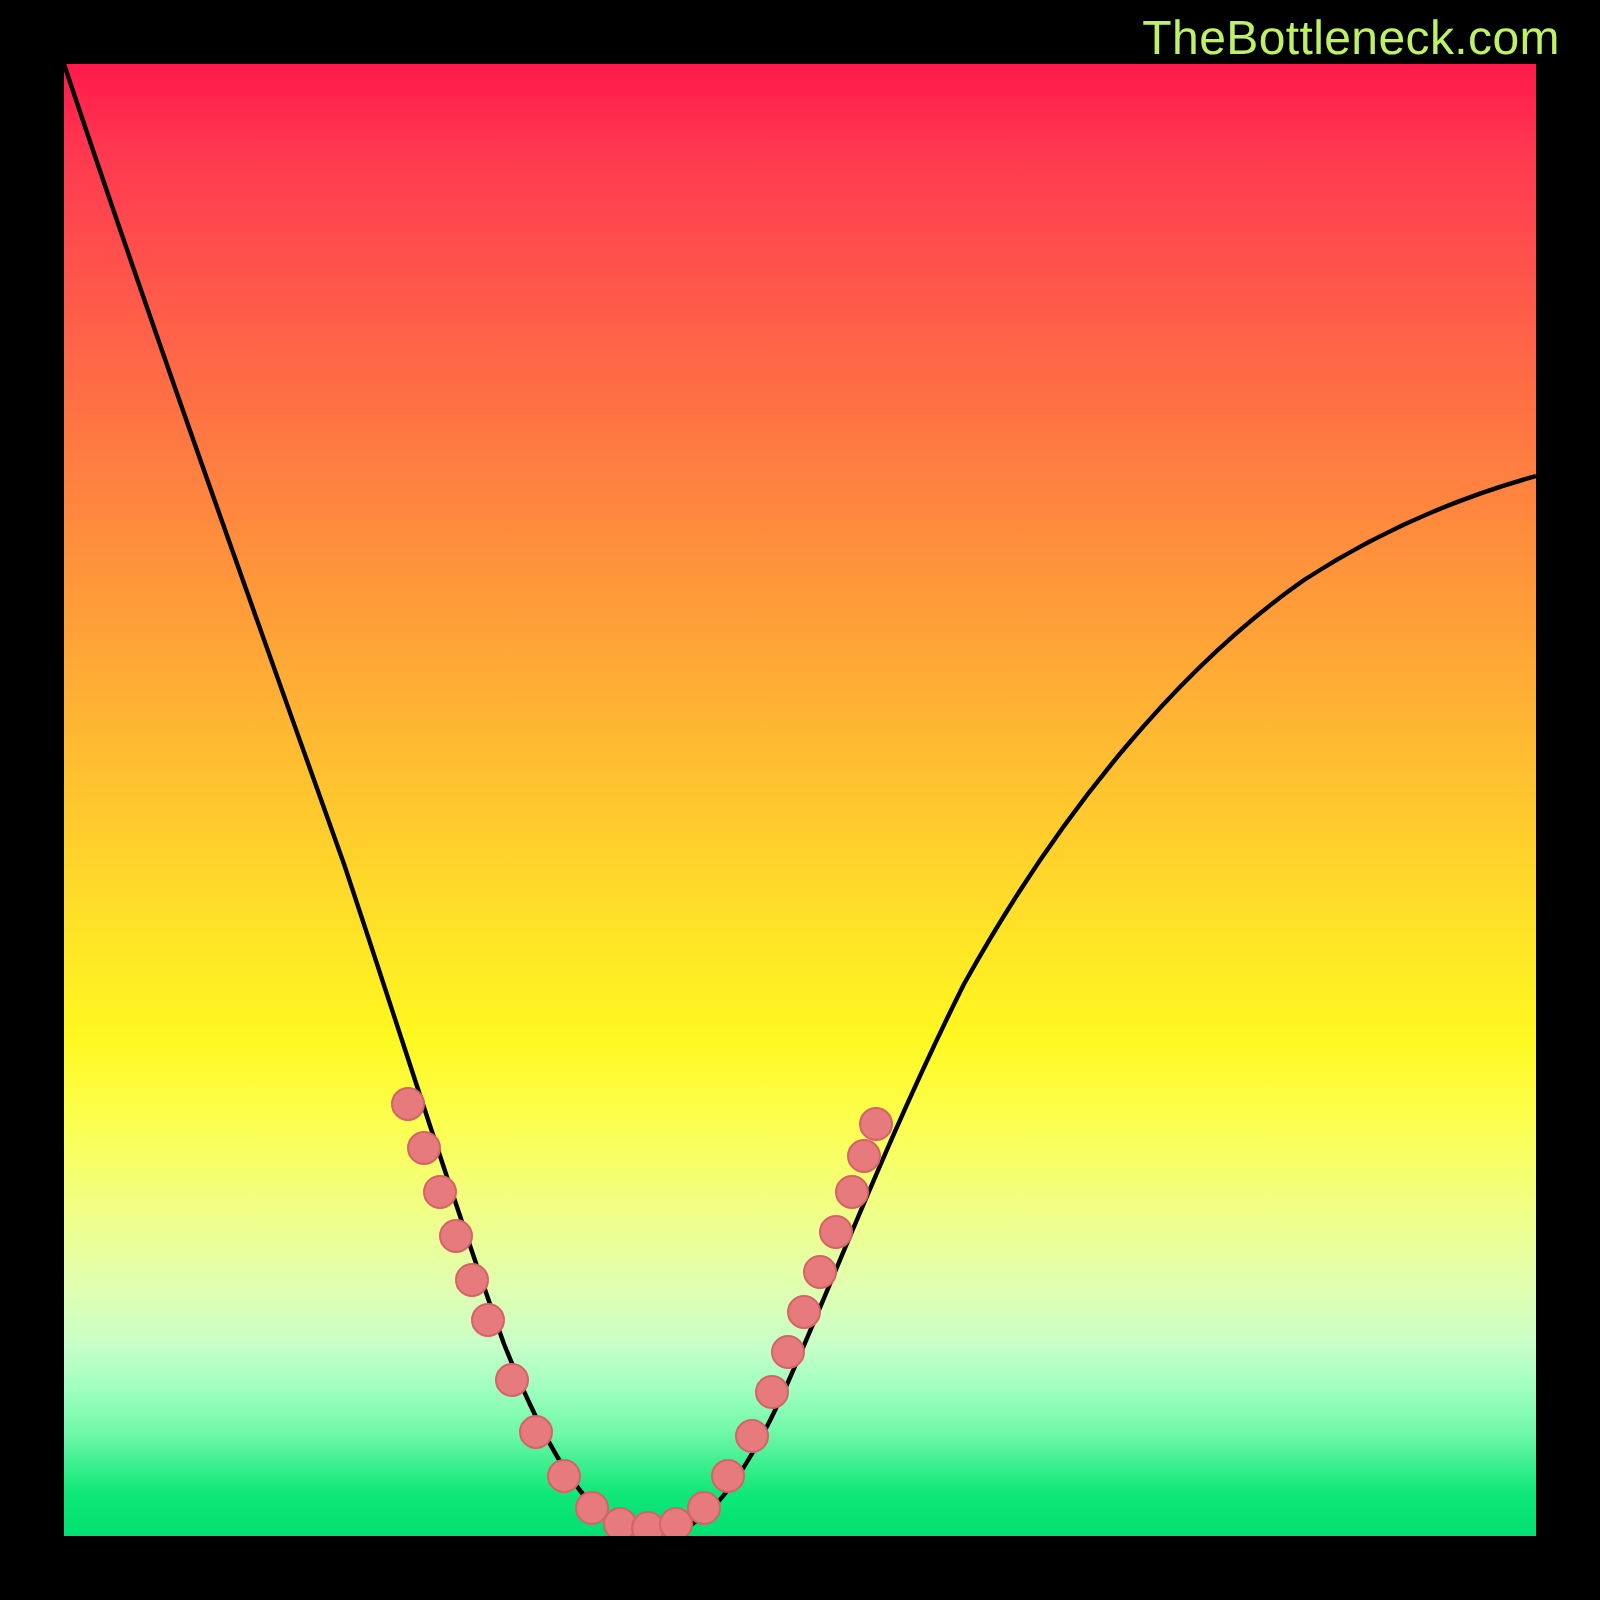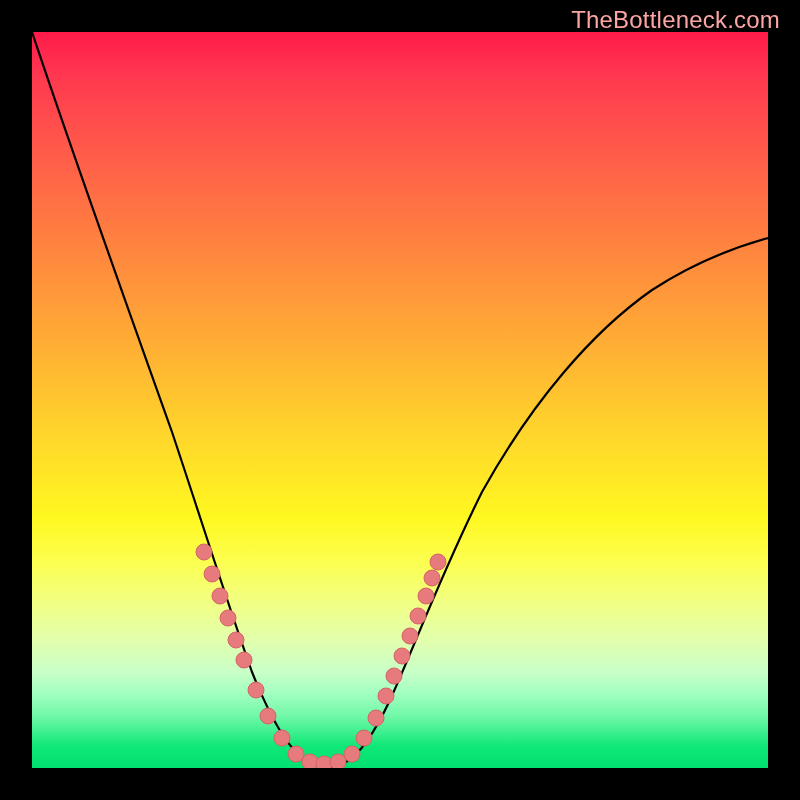--- a/index.html
+++ b/index.html
@@ -50,21 +50,21 @@
     position: absolute;
     top: 0;
     left: 0;
     width: 736px;
     height: 736px;
   }
   .watermark {
     position: absolute;
     top: 6px;
     right: 20px;
-    color: #fca5a5;
+    color: #bef264;
     font-size: 24px;
     font-weight: 500;
     letter-spacing: 0.2px;
   }
 </style>
 </head>
 <body>
 
 <div class="frame">
   <div class="plot-area">

